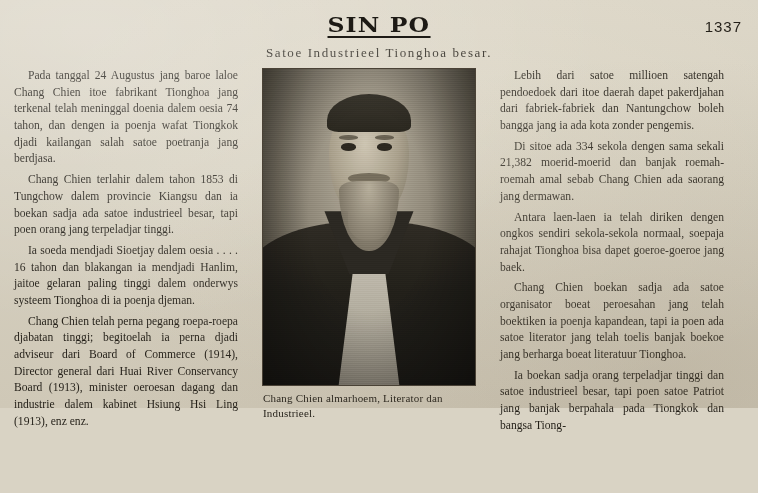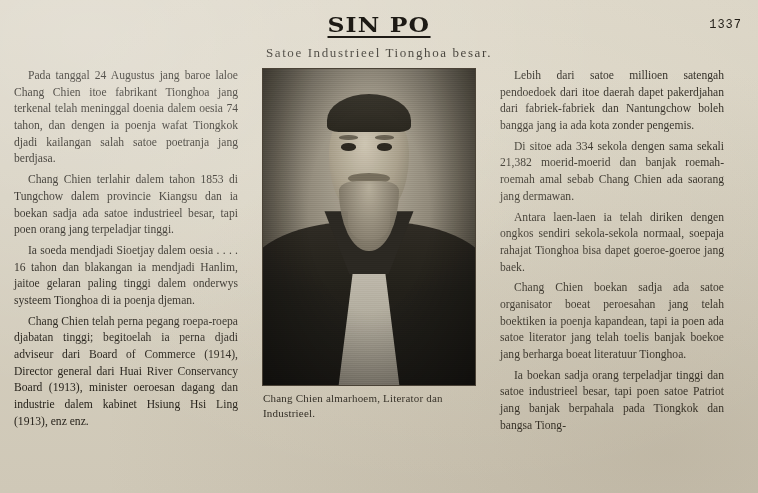--- a/index.html
+++ b/index.html
@@ -9,21 +9,21 @@
   body {
     width: 758px;
     height: 493px;
     background: #d9d3c4;
     font-family: "Liberation Serif", serif;
     overflow: hidden;
   }
   .page {
     position: relative;
     width: 758px;
-    height: 493px;
+    height: 408px;
     background: linear-gradient(180deg, #dcd6c7 0%, #d6d0c0 40%, #cfc8b7 100%);
     box-sizing: border-box;
     padding: 8px 14px 0 14px;
   }
   
   .page::before {
     content: "";
     position: absolute;
     inset: 0;
     background:
@@ -51,22 +51,22 @@
   .masthead-logo .underline {
     display: block;
     height: 2px;
     background: #1d1a15;
     margin-top: -1px;
   }
   .page-number {
     position: absolute;
     right: 2px;
     top: 10px;
-    font-family: Liberation Mono, monospace;
-    font-size: 12px;
+    font-family: Liberation Sans, sans-serif;
+    font-size: 15px;
     color: #231f18;
     letter-spacing: 1px;
   }
   .headline {
     text-align: center;
     font-family: "Liberation Serif", serif;
     font-size: 31px;
     font-weight: bold;
     letter-spacing: 6px;
     color: #1b1812;

